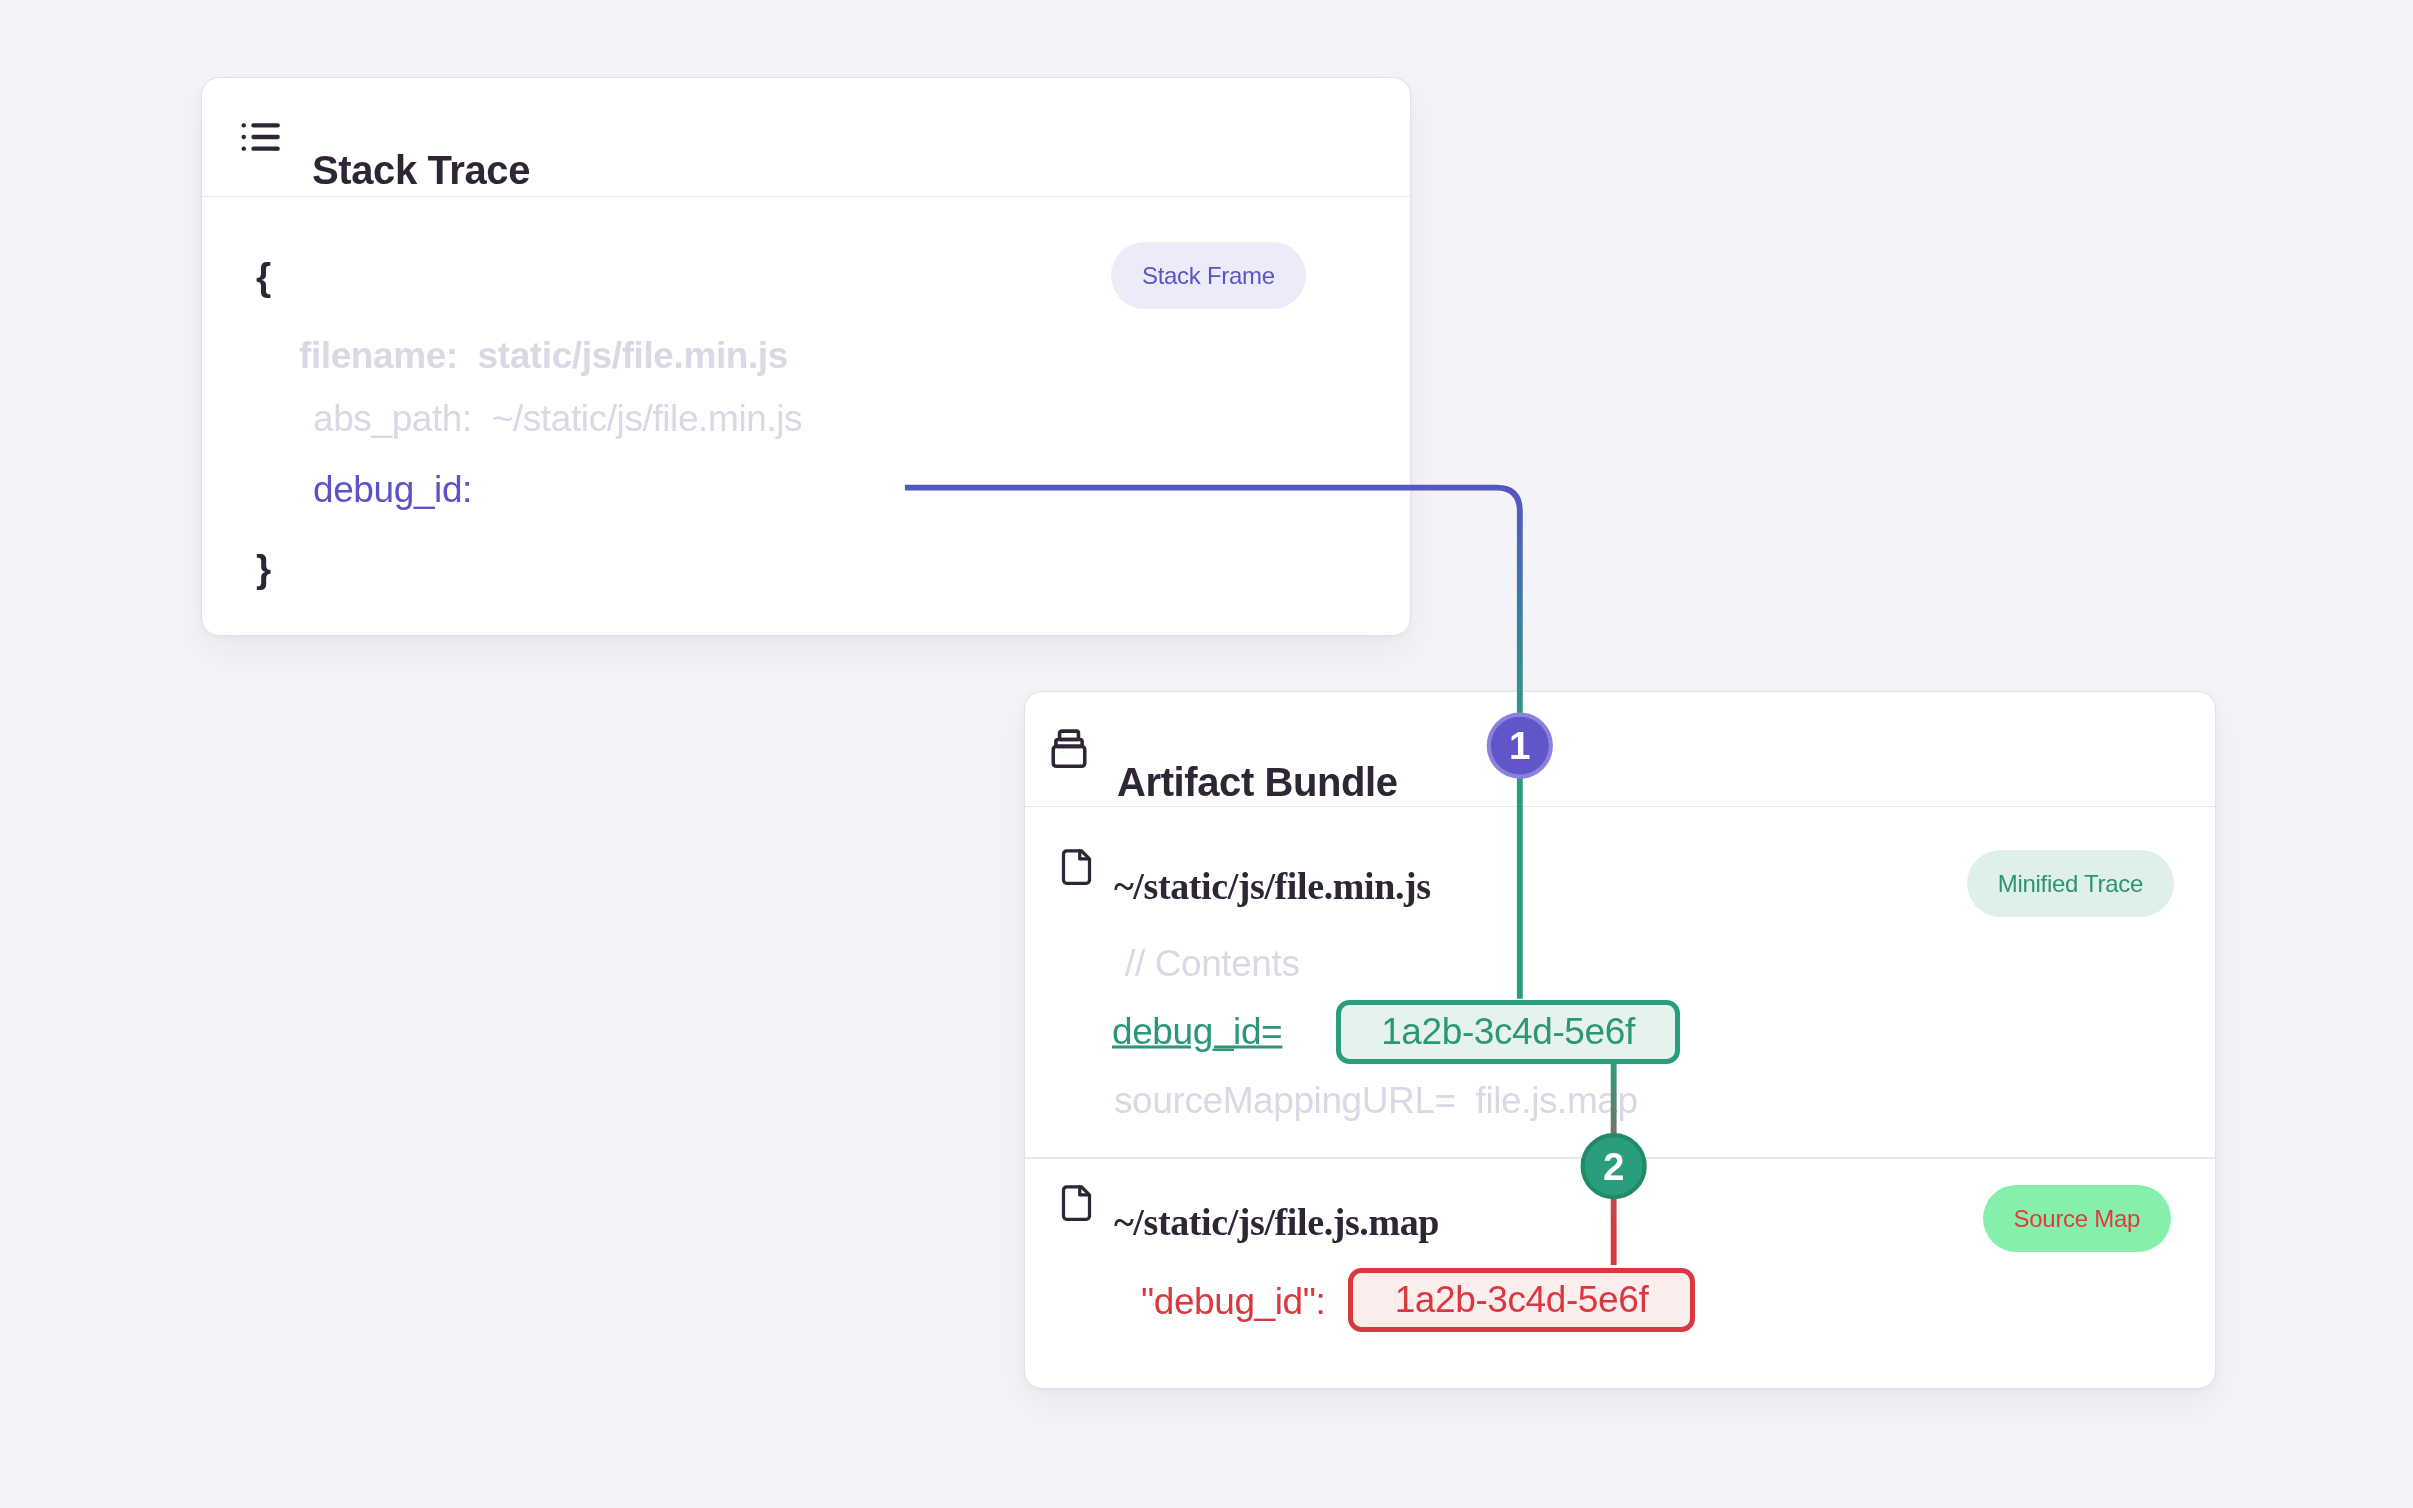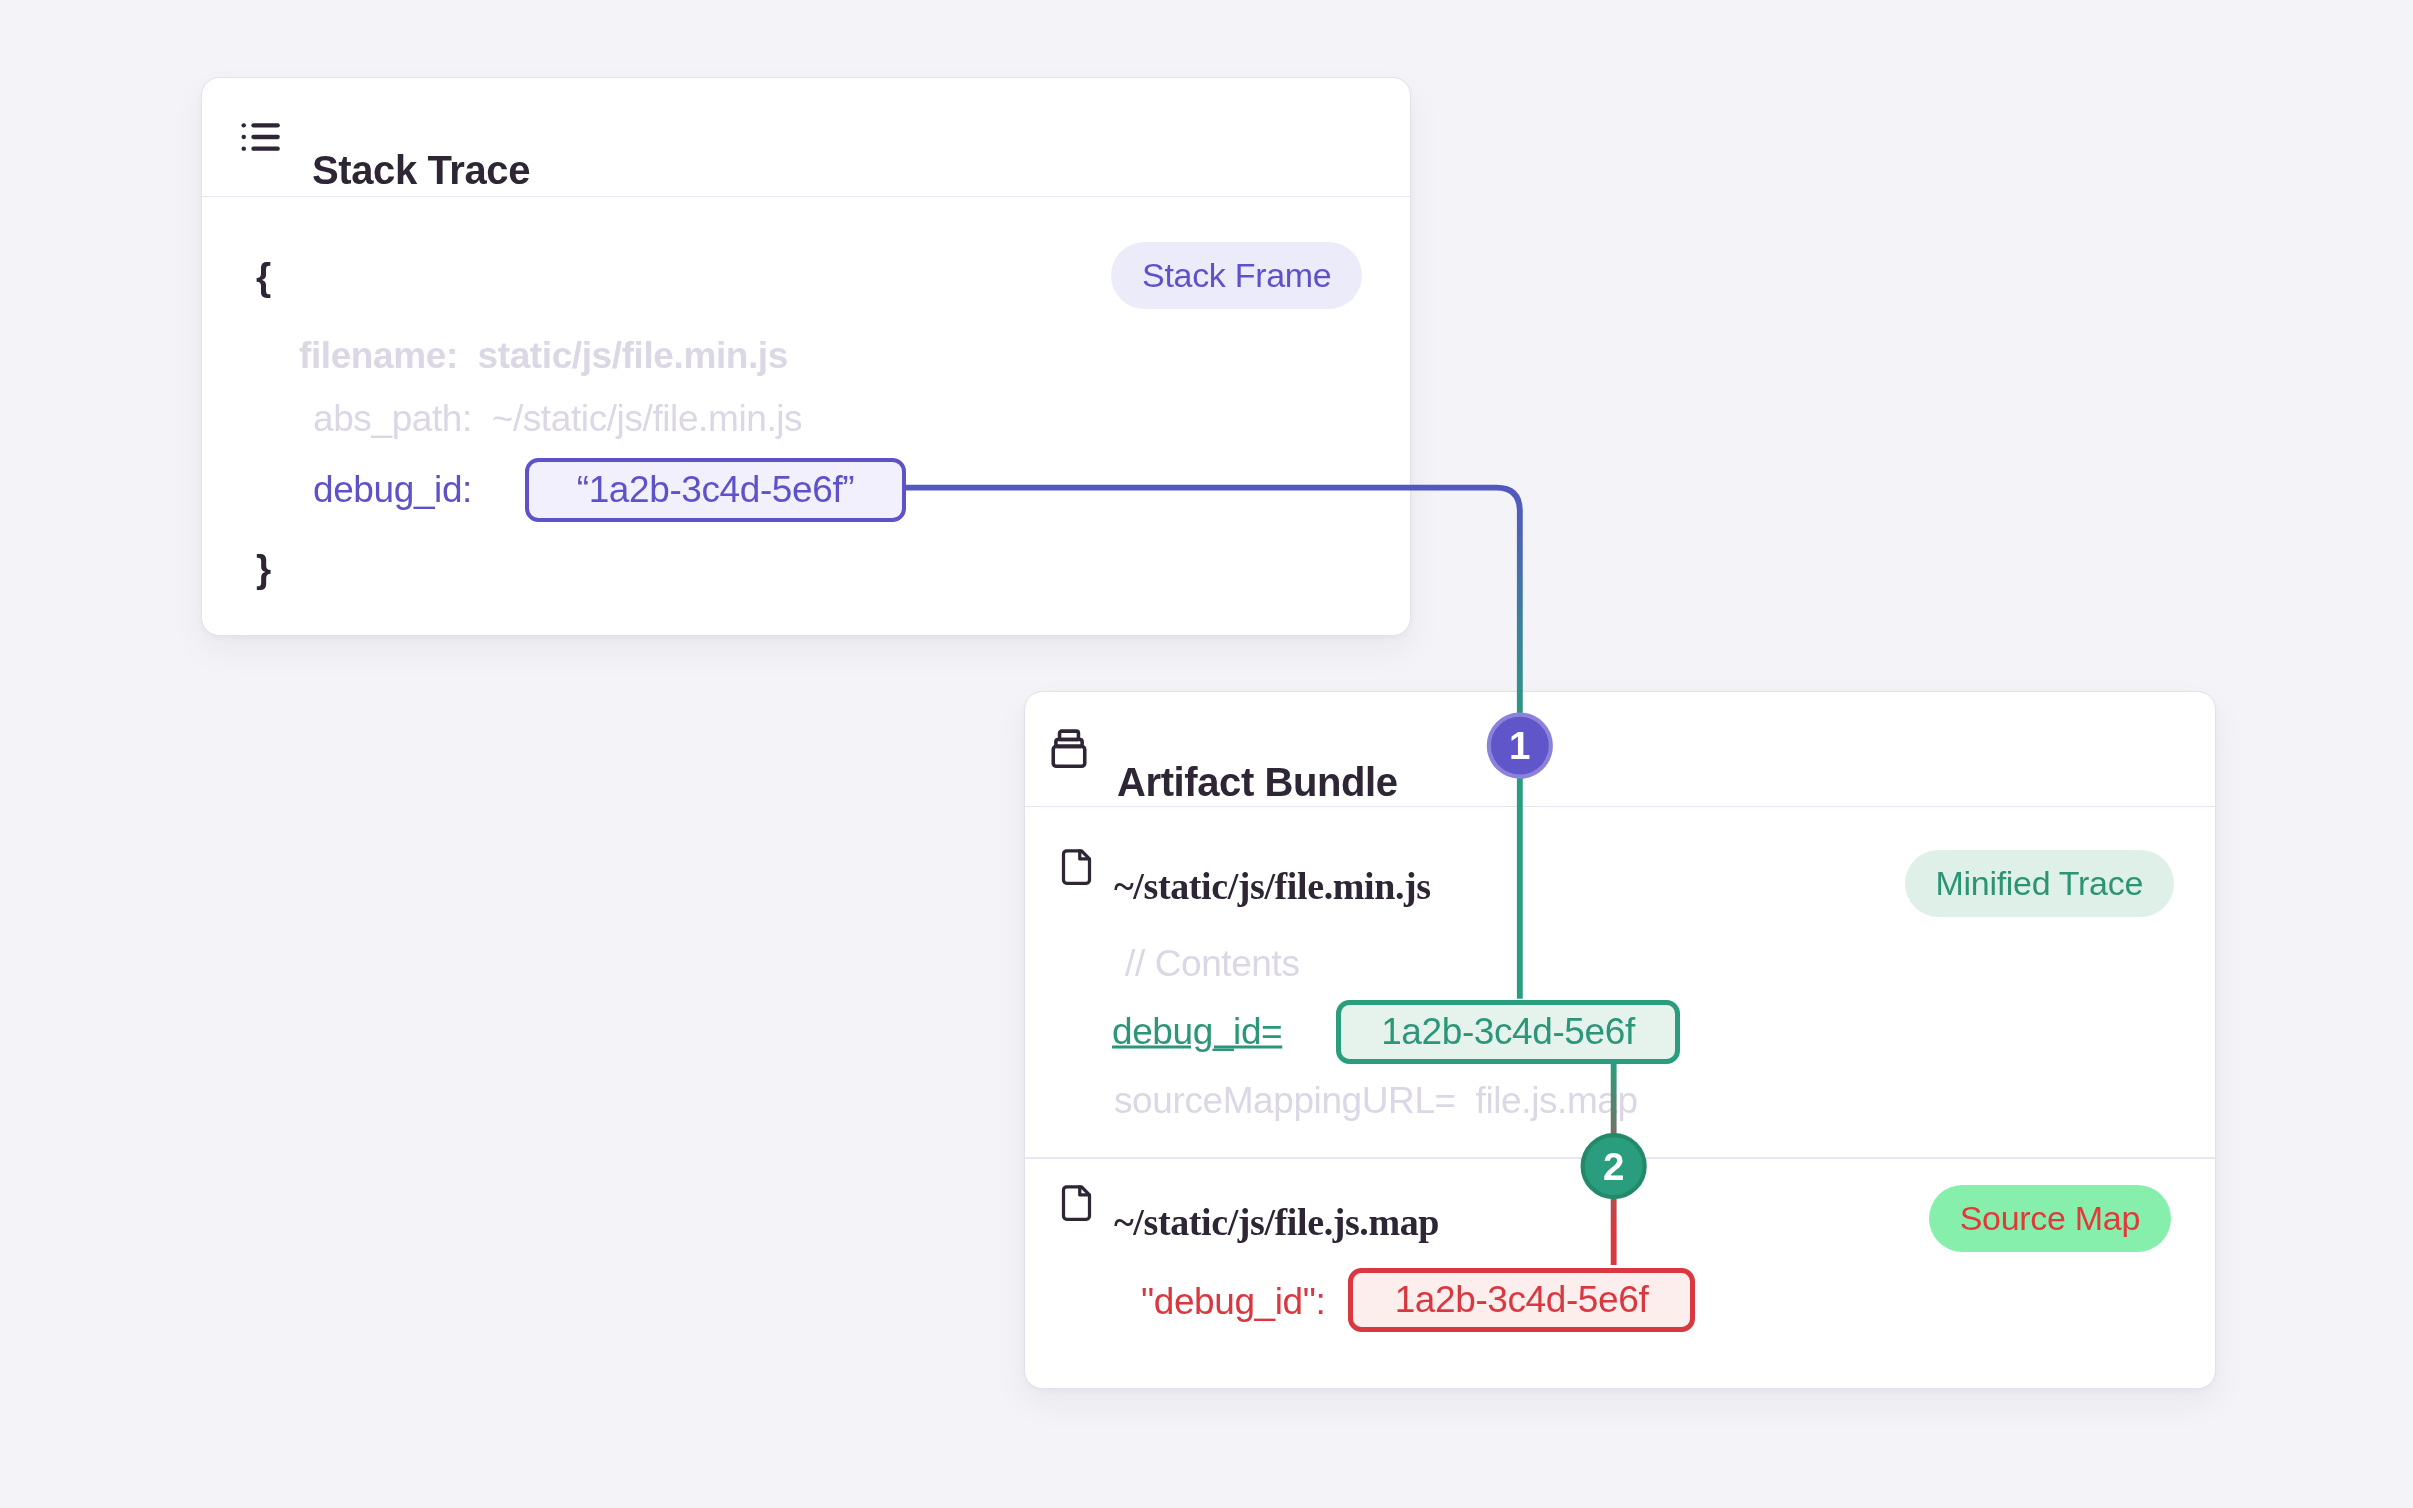--- a/index.html
+++ b/index.html
@@ -68,21 +68,21 @@
   .red-text { color: #d93840; }
   .filepath { font-weight: 700; color: #2e2535; font-size: 38px; font-family: Liberation Serif, serif; }
 
   .badge {
     position: absolute;
     height: 67px;
     display: inline-flex;
     align-items: center;
     padding: 0 31px;
     border-radius: 837px;
-    font-size: 34px;
+    font-size: 24px;
     letter-spacing: -0.3px;
     white-space: pre;
   }
   .badge-purple { background: #ecebfa; color: #5e52c9; }
   .badge-green  { background: #dff0e8; color: #2c9474; }
   .badge-red    { background: #86efac; color: #e23a3a; }
 
   .value-box {
     position: absolute;
     box-sizing: border-box;
@@ -153,21 +153,20 @@
     </div>
 
     <div class="line brace" style="left:54px; top:198px;">{</div>
 
     <span class="badge badge-purple" style="left:909px; top:164px;">Stack Frame</span>
 
     <div class="line muted" style="left:97px; top:277px;font-weight:bold;">filename:  static/js/file.min.js</div>
     <div class="line muted" style="left:111px; top:340px;">abs_path:  ~/static/js/file.min.js</div>
 
     <div class="line purple-text" style="left:111px; top:411px;">debug_id:</div>
-    <div class="value-box box-purple" style="left:323px; top:380px; width:381px; height:64px;">“1a2b-3c4d-5e6f”</div>
 
     <div class="line brace" style="left:54px; top:490px;">}</div>
   </section>
 
   <section class="card artifact-card">
     <div class="card-header">
       <span class="hicon">
         <svg width="42" height="42" viewBox="0 0 40 40" fill="none" stroke="#2e2535" stroke-width="3.4" stroke-linejoin="round">
           <rect x="11" y="3" width="18" height="8" rx="2"></rect>
           <rect x="7.5" y="11" width="25" height="6.5" rx="2"></rect>

